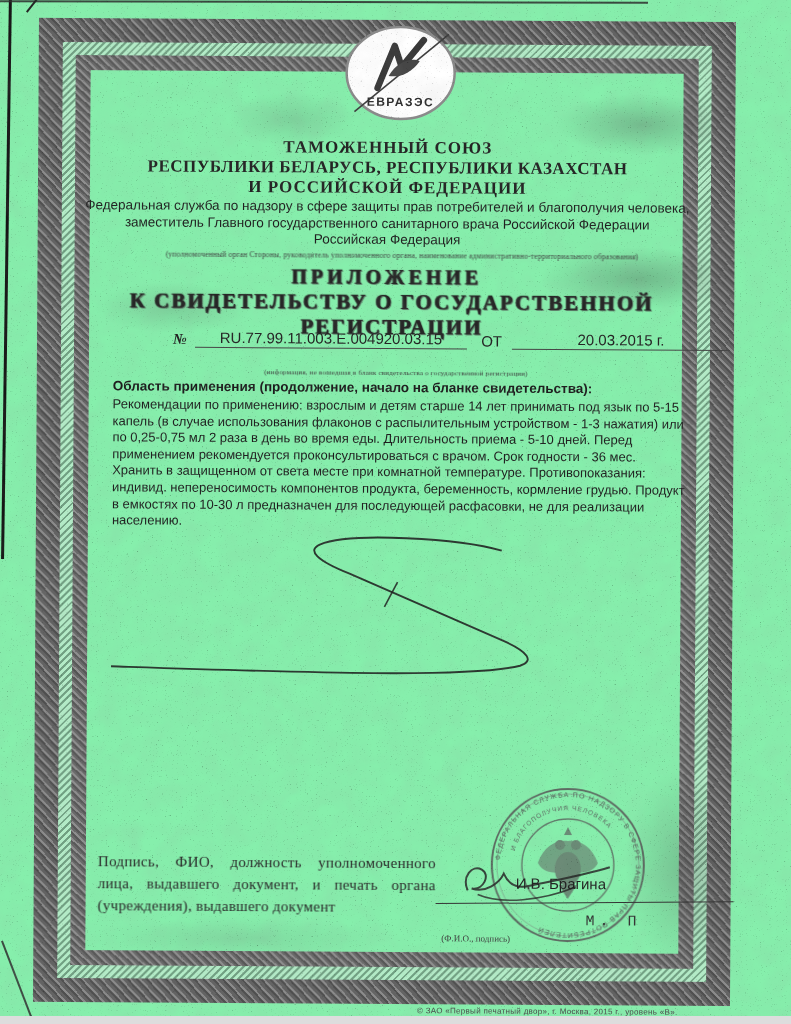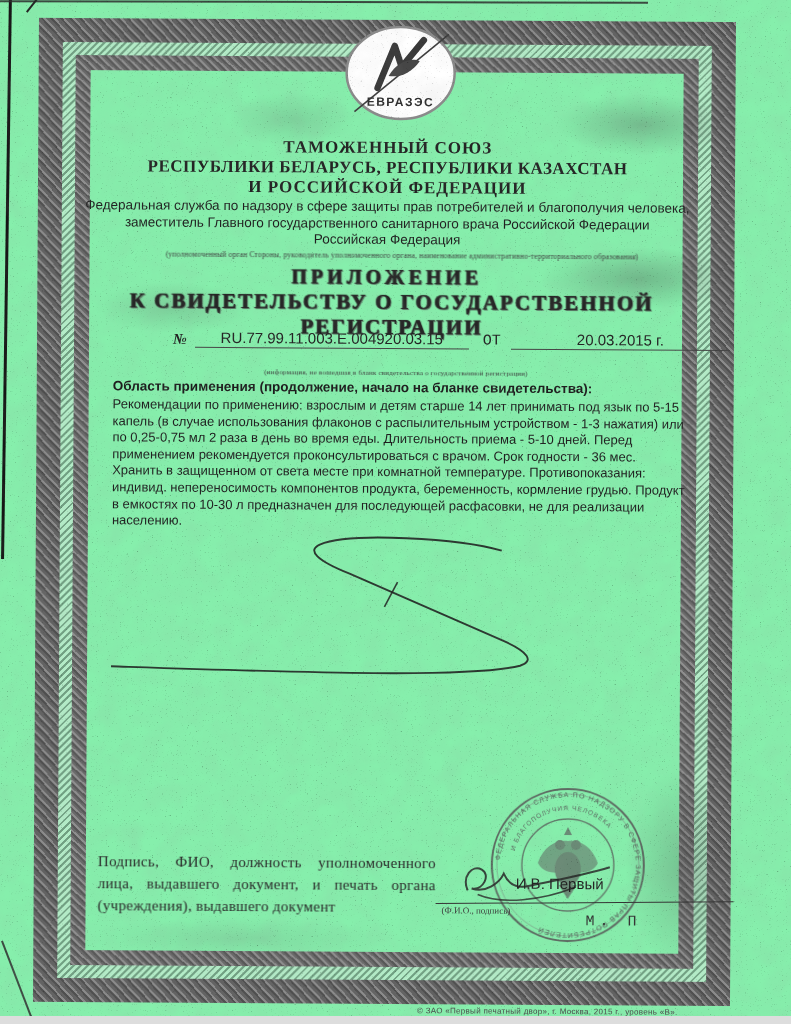--- a/index.html
+++ b/index.html
@@ -57,21 +57,21 @@
   .t1 { position:absolute; left:70px; right:90px; top:266px; text-align:center;
         font-size:20px; letter-spacing:4px; }
   .t2 { position:absolute; left:70px; right:80px; top:290px; text-align:center;
         font-size:21px; letter-spacing:2px; }
 
   
   .reg { position:absolute; left:172px; right:62px; top:330px;
          display:flex; align-items:flex-end; font-size:15px; color:#222; }
   .reg-label { font-family:"Liberation Serif", serif; font-style:italic; font-weight:bold; padding-right:8px; }
   .reg-fill  { flex:1.25; text-align:center; border-bottom:1.5px solid #444; padding-bottom:1px; }
-  .reg-from  { padding:0 10px 0 14px; font-family:Liberation Mono, monospace;text-align:center; }
+  .reg-from  { padding:0 10px 0 14px; font-family:Liberation Sans, sans-serif;text-align:center; }
   .reg-fill2 { flex:1; text-align:center; border-bottom:1.5px solid #444; padding-bottom:1px; }
   .reg-cap   { left:230px; width:330px; top:369px; font-size:7px; letter-spacing:.2px; filter:blur(.3px); }
 
   
   .scope-heading { position:absolute; left:112px; top:380px; font-size:13.5px; font-weight:bold; color:#1c1c1c; }
   .scope-par { position:absolute; left:112px; width:577px; top:398px;
                font-size:13px; line-height:16.6px; color:#1d1d1d; }
 
   
   .flourish { position:absolute; left:100px; top:520px; width:440px; height:170px; }
@@ -182,23 +182,23 @@
     <svg class="handsign" viewBox="0 0 160 72">
       <path d="M10 44 C4 30 14 18 24 23 C33 28 26 44 14 42 C28 47 42 36 46 27 C51 38 60 42 72 39 C100 33 126 28 152 20" fill="none" stroke="#262626" stroke-width="2" opacity=".85"></path>
       <path d="M20 48 C44 58 84 54 118 40" fill="none" stroke="#262626" stroke-width="1.6" opacity=".8"></path>
     </svg>
 
     <div class="note">
       <div class="just">Подпись, ФИО, должность уполномоченного</div>
       <div class="just">лица, выдавшего документ, и печать органа</div>
       <div>(учреждения), выдавшего документ</div>
     </div>
-    <div class="signer-name">И.В. Первый</div>
+    <div class="signer-name">И.В. Брагина</div>
     <div class="sig-line"></div>
-    <div class="cap sig-cap" style="position:absolute;">(Ф.И.О., подпись)</div>
+    <div class="cap sig-cap" style="position:absolute;margin-top:28px;">(Ф.И.О., подпись)</div>
     <div class="seal-mark">М. П</div>
 
     <div class="footer-note">© ЗАО «Первый печатный двор», г. Москва, 2015 г., уровень «В».</div>
 
   </div>
 
   <svg class="noise" width="791" height="1024">
     <filter id="speckle">
       <feTurbulence type="fractalNoise" baseFrequency="0.8" numOctaves="2" stitchTiles="stitch"></feTurbulence>
       <feColorMatrix type="matrix" values="0 0 0 0 0  0 0 0 0 0  0 0 0 0 0  0.9 0.9 0.9 0 -1.6"></feColorMatrix>

